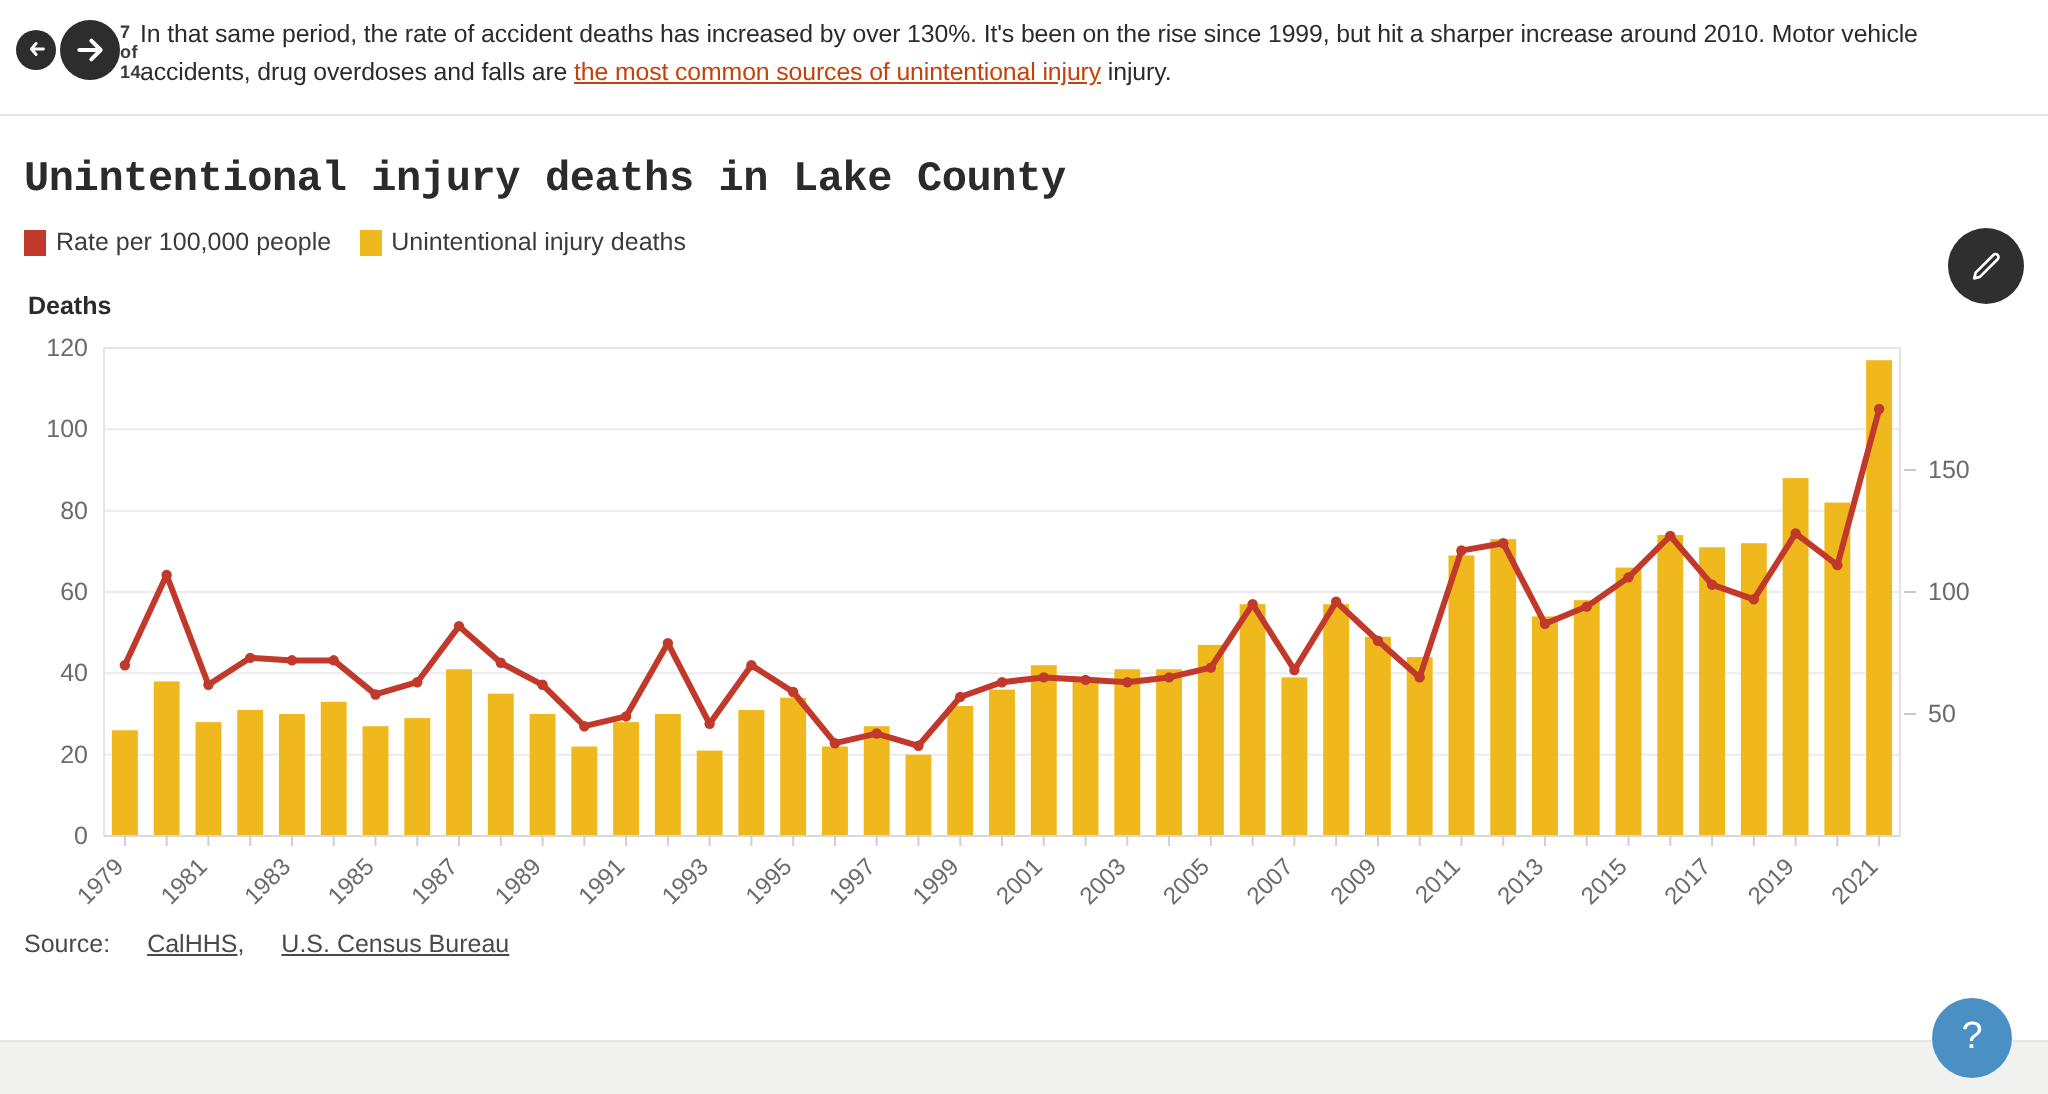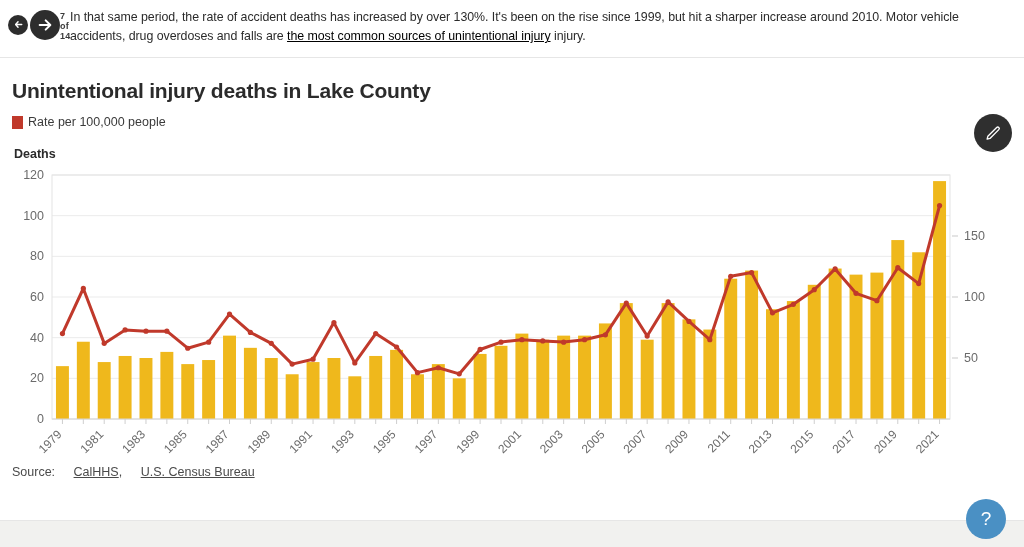--- a/index.html
+++ b/index.html
@@ -56,37 +56,38 @@
   }
   .narrative {
     flex: 1;
     font-size: 12.4px;
     line-height: 1.55;
     color: #2b2b2b;
     padding-top: 2px;
     letter-spacing: -0.05px;
   }
   .narrative a {
-    color: #000000;
+    color: #c2410c;
     text-decoration: underline;
   }
 
   
   .card {
     position: relative;
     padding: 16px 12px 0 12px;
     background: #fff;
     height: 429px;
   }
   .chart-title {
     font-size: 21px;
     font-weight: bold;
     color: #2b2b2b;
     margin: 5px 0 12px 0;
     letter-spacing: -0.2px;
+    font-family: Liberation Mono, monospace;
   }
   .legend {
     display: flex;
     align-items: center;
     gap: 14px;
     margin-bottom: 18px;
   }
   .legend-item {
     display: flex;
     align-items: center;
@@ -184,20 +185,24 @@
         <path d="M16.5 3.5a2.1 2.1 0 0 1 3 3L7 19l-4 1 1-4z"></path>
       </svg>
     </div>
 
     <div class="chart-title">Unintentional injury deaths in Lake County</div>
 
     <div class="legend">
       <div class="legend-item">
         <span class="swatch" style="background:#C0392B"></span>
         <span>Rate per 100,000 people</span>
+      </div>
+      <div class="legend-item">
+        <span class="swatch" style="background:#EFB81C"></span>
+        <span>Unintentional injury deaths</span>
       </div>
     </div>
 
     <div class="axis-titles">
       <span>Deaths</span>
     </div>
 
     <div class="plot-wrap">
       <svg class="chart" id="chart-svg" width="1000" height="300" viewBox="0 0 1000 300">
           <line x1="40" x2="938" y1="252" y2="252" stroke="#ebebeb" stroke-width="1"></line>

